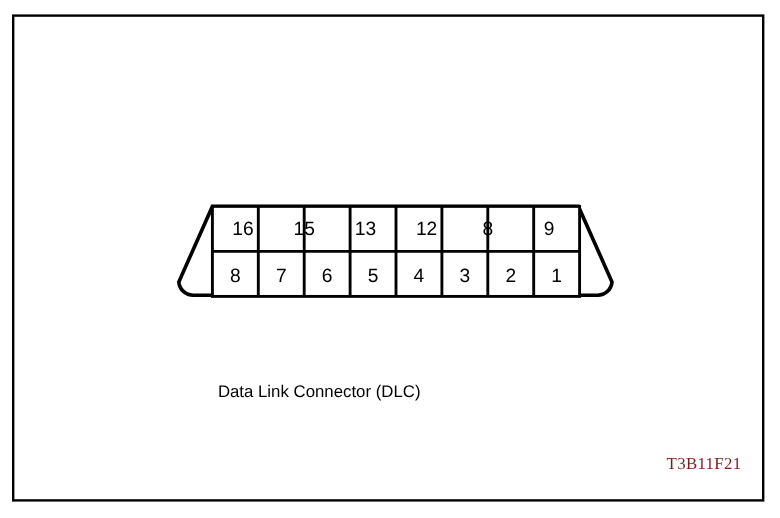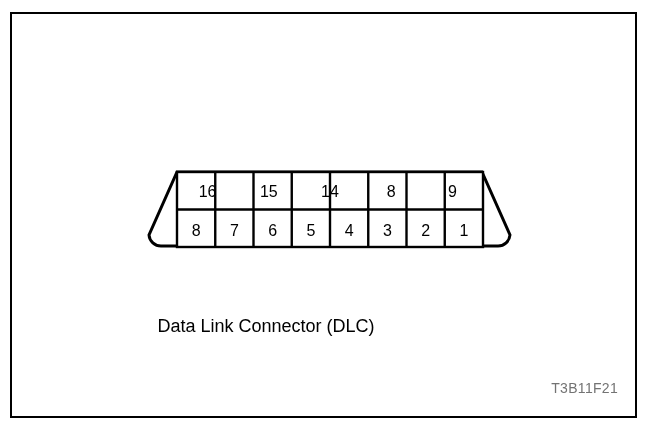--- a/index.html
+++ b/index.html
@@ -64,36 +64,36 @@
     letter-spacing: 0px;
   }
 
   
   #connector-caption {
     position: absolute;
     left: 0;
     top: 315px;
     width: 532px;
     text-align: center;
-    font-size: 18px;
+    font-size: 14px;
     line-height: 22px;
     font-family: "Liberation Sans", sans-serif;
     color: #000000;
     white-space: nowrap;
   }
 
   
   #figure-code {
     position: absolute;
     right: 32px;
     top: 379px;
     font-size: 14px;
     line-height: 18px;
-    font-family: Liberation Sans, sans-serif;
-    color: #737373;
+    font-family: Liberation Serif, serif;
+    color: #7f1d1d;
     letter-spacing: 0.3px;
     white-space: nowrap;
     text-align: right;
   }
 </style>
 </head>
 <body>
 
 <div id="figure-frame"></div>
 
@@ -118,21 +118,22 @@
   <line x1="368.25" y1="172" x2="368.25" y2="247" stroke="#000000" stroke-width="2.4"></line>
   <line x1="406.5" y1="172" x2="406.5" y2="247" stroke="#000000" stroke-width="2.4"></line>
   <line x1="444.75" y1="172" x2="444.75" y2="247" stroke="#000000" stroke-width="2.4"></line>
 </svg>
 
 <div id="pin-grid">
 
   <div class="pin-row">
     <div class="pin-cell">16</div>
     <div class="pin-cell">15</div>
-    <div class="pin-cell">14</div>
+    <div class="pin-cell">13</div>
+    <div class="pin-cell">12</div>
     <div class="pin-cell">8</div>
     <div class="pin-cell">9</div>
   </div>
 
   <div class="pin-row">
     <div class="pin-cell">8</div>
     <div class="pin-cell">7</div>
     <div class="pin-cell">6</div>
     <div class="pin-cell">5</div>
     <div class="pin-cell">4</div>

